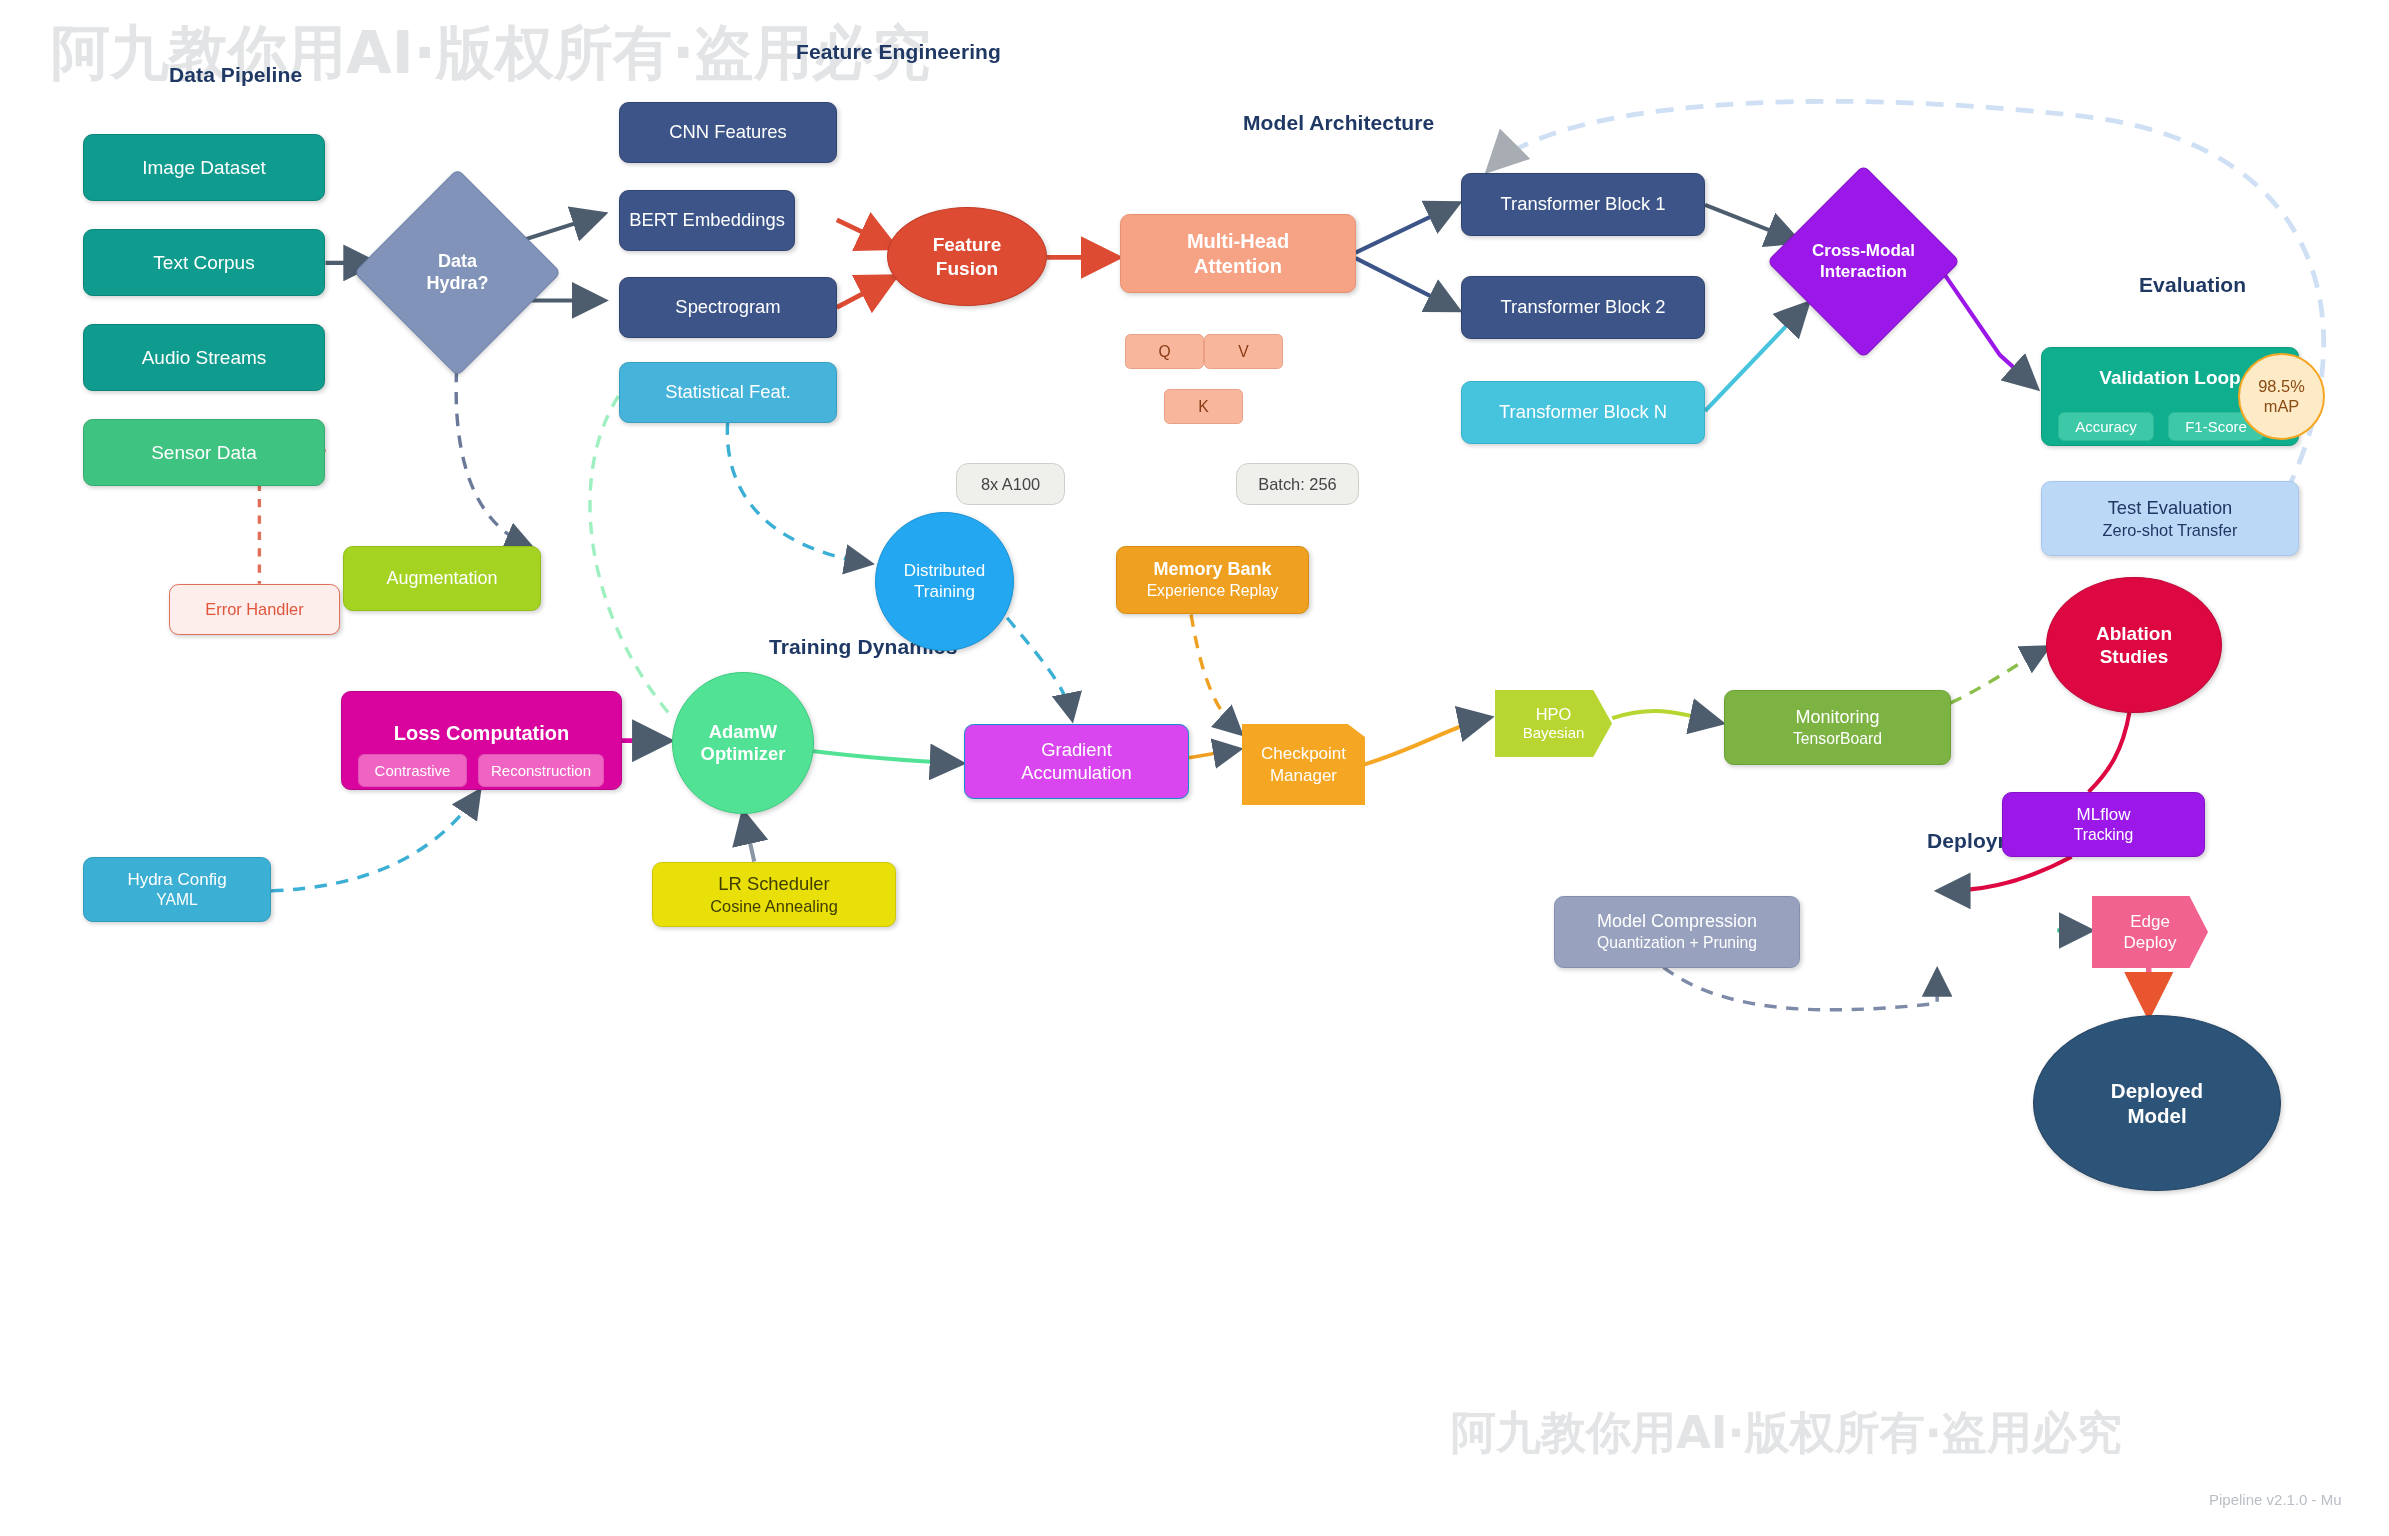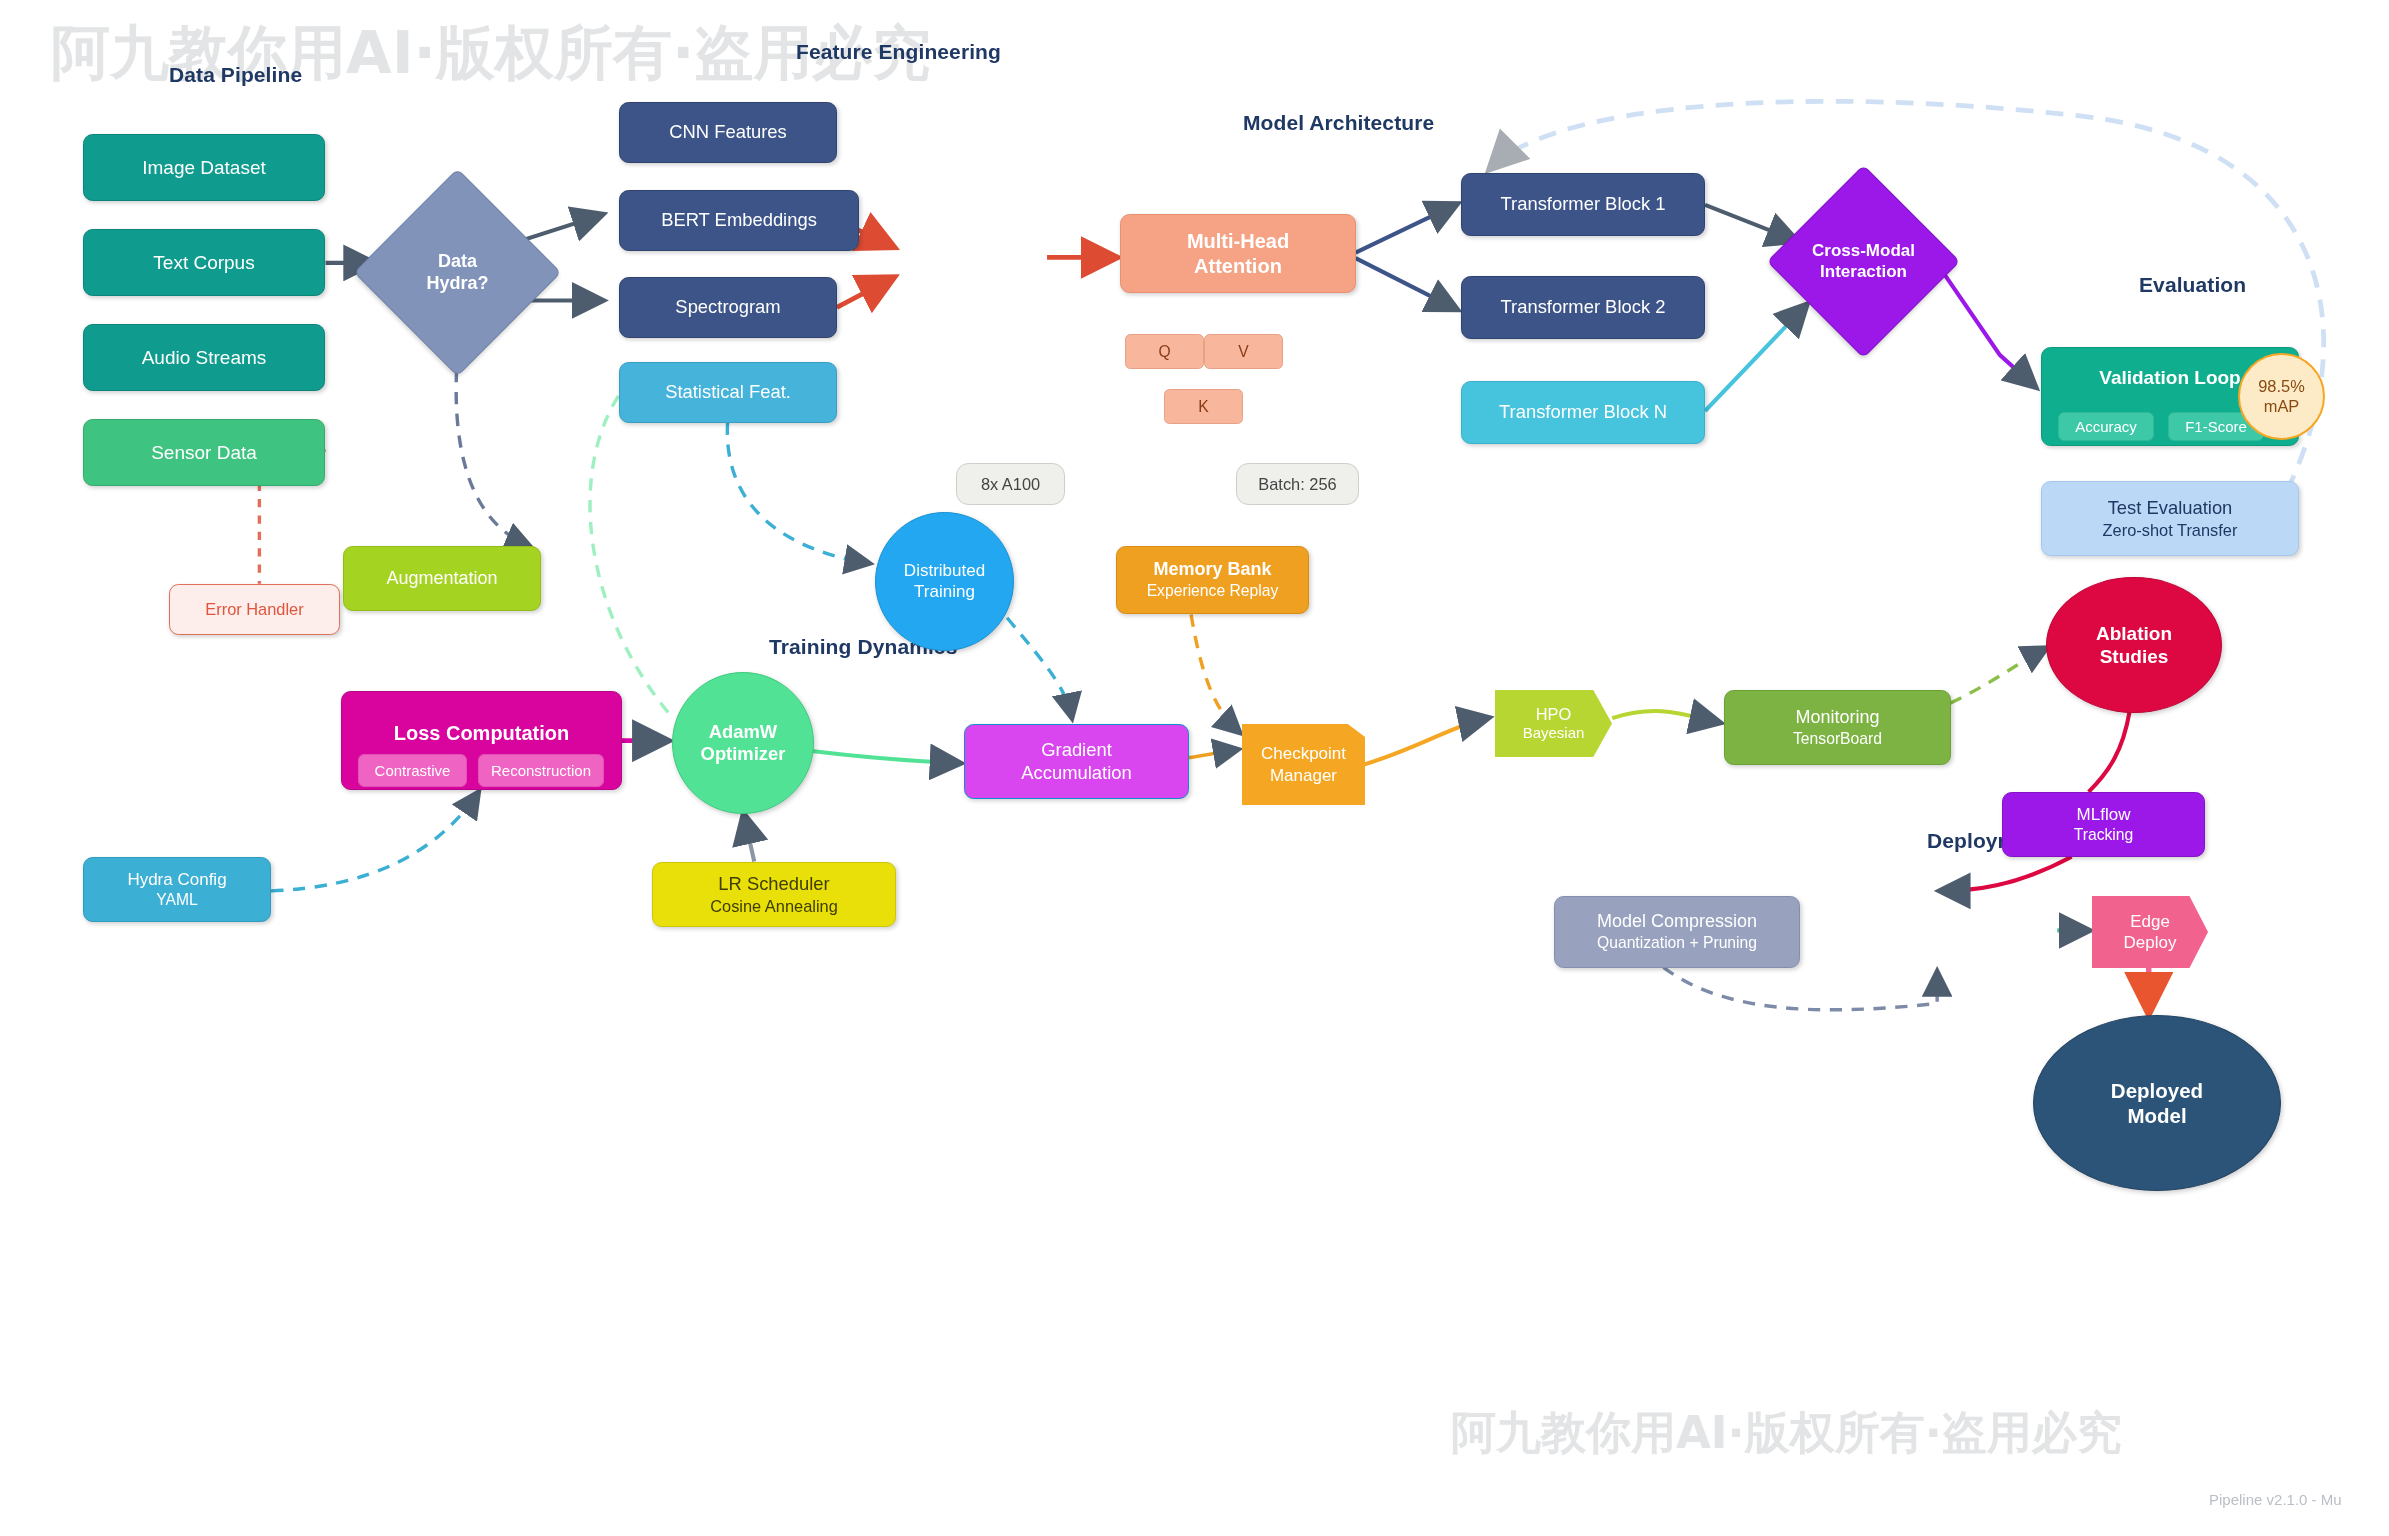--- a/index.html
+++ b/index.html
@@ -142,21 +142,21 @@
   <div class="node" style="left:83px;top:324px;width:242px;height:67px;background:#0f9b8e;border:1.4px solid #0b857a;color:#fff;font-size:19px;">
     <div class="t1" style="font-weight:normal;">Audio Streams</div>
   </div>
   <div class="node" style="left:83px;top:419px;width:242px;height:67px;background:#3fc380;border:1.4px solid #35ab70;color:#fff;font-size:19px;">
     <div class="t1" style="font-weight:normal;">Sensor Data</div>
   </div>
 
   <div class="node" style="left:619px;top:102px;width:218px;height:61px;background:#3c5488;border:1.4px solid #2f4370;color:#fff;font-size:18.4px;">
     <div class="t1" style="font-weight:normal;">CNN Features</div>
   </div>
-  <div class="node" style="left:619px;top:190px;width:240px;height:61px;background:#3c5488;border:1.4px solid #2f4370;color:#fff;font-size:18.4px;">
+  <div class="node" style="left:619px;top:190px;width:176px;height:61px;background:#3c5488;border:1.4px solid #2f4370;color:#fff;font-size:18.4px;">
     <div class="t1" style="font-weight:normal;">BERT Embeddings</div>
   </div>
   <div class="node" style="left:619px;top:277px;width:218px;height:61px;background:#3c5488;border:1.4px solid #2f4370;color:#fff;font-size:18.4px;">
     <div class="t1" style="font-weight:normal;">Spectrogram</div>
   </div>
   <div class="node" style="left:619px;top:362px;width:218px;height:61px;background:#46b3da;border:1.4px solid #389dc2;color:#fff;font-size:18.4px;">
     <div class="t1" style="font-weight:normal;">Statistical Feat.</div>
   </div>
 
   <div class="node" style="left:1120px;top:214px;width:236px;height:79px;background:#f5a285;border:1.4px solid #e8906f;color:#fff;font-size:20px;">
@@ -233,20 +233,24 @@
   </div>
 
   <div class="diamond" style="left:1795px;top:193px;width:137px;height:137px;">
     <div class="inner" style="background:#9b18e8;border:1.4px solid #8312c7;"></div>
     <div class="lbl" style="font-size:17px;">
       <div>Cross-Modal</div>
       <div>Interaction</div>
     </div>
   </div>
 
+  <div class="ellipse" style="left:887px;top:207px;width:158px;height:97px;background:#dd4b33;border:1.4px solid #c33c27;color:#fff;font-size:19px;font-weight:bold;">
+    <div>Feature</div>
+    <div>Fusion</div>
+  </div>
   <div class="ellipse" style="left:875px;top:512px;width:137px;height:137px;background:#22a7f0;border:1.4px solid #1a92d4;color:#fff;font-size:17px;">
     <div>Distributed</div>
     <div>Training</div>
   </div>
   <div class="ellipse" style="left:672px;top:672px;width:140px;height:140px;background:#52e296;border:1.4px solid #3ecb80;color:#fff;font-size:18.4px;font-weight:bold;">
     <div>AdamW</div>
     <div>Optimizer</div>
   </div>
   <div class="ellipse" style="left:2046px;top:577px;width:174px;height:134px;background:#dd0741;border:1.4px solid #bd0536;color:#fff;font-size:19px;font-weight:bold;">
     <div>Ablation</div>

